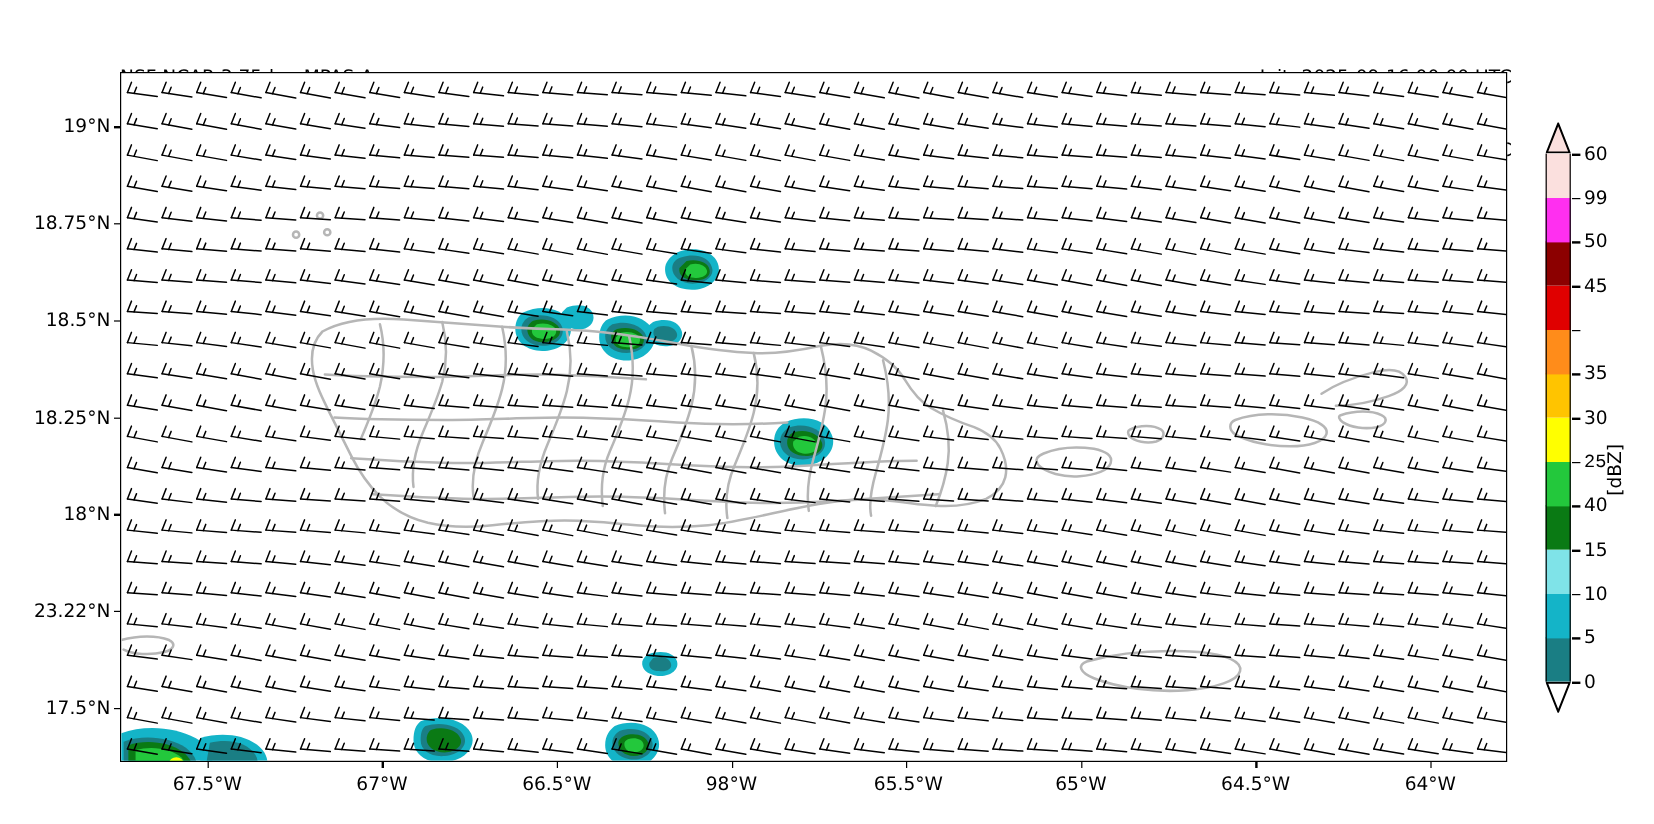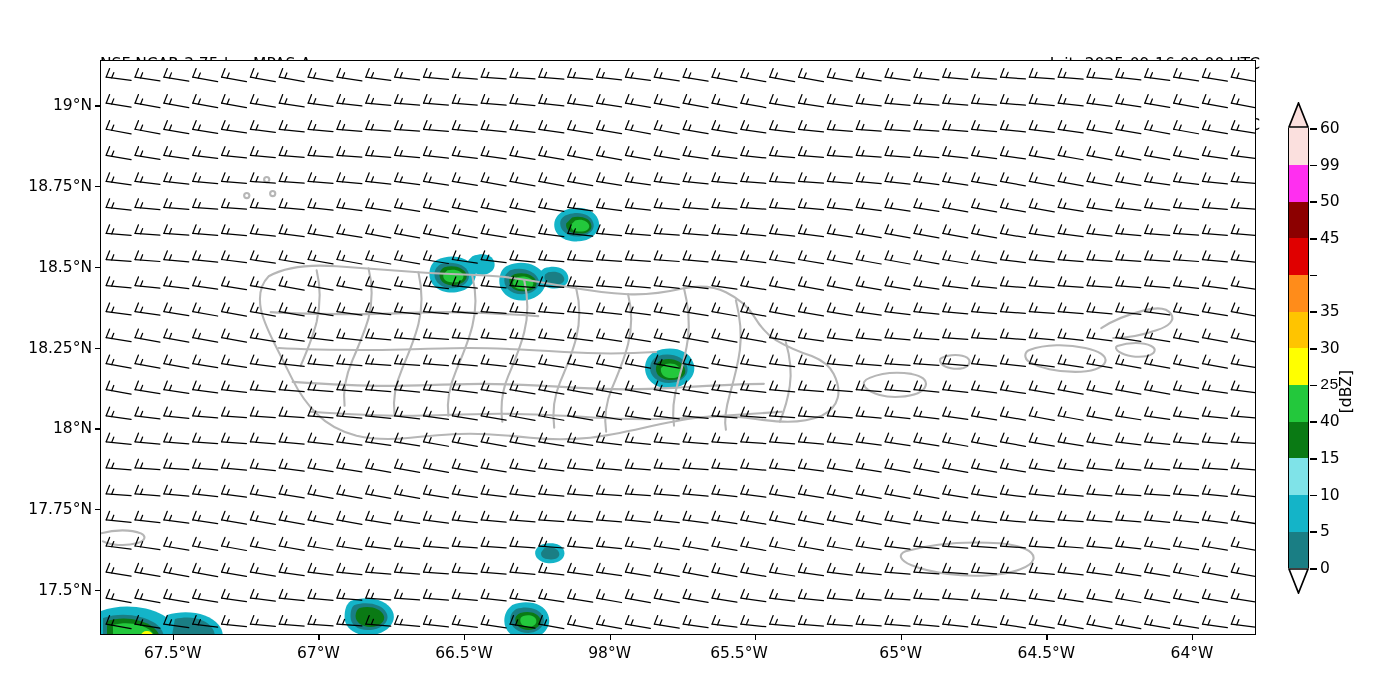--- a/index.html
+++ b/index.html
@@ -2839,40 +2839,40 @@
         <div class="tick v" style="left: 755.164px; top: 635px;"></div>
         <div class="tick v" style="left: 900.756px; top: 635px;"></div>
         <div class="tick v" style="left: 1046.35px; top: 635px;"></div>
         <div class="tick v" style="left: 1191.94px; top: 635px;"></div>
       </div>
     <div id="xlabels">
         <div class="tlabel xlabel" style="left: 172.796px;">67.5°W</div>
         <div class="tlabel xlabel" style="left: 318.388px;">67°W</div>
         <div class="tlabel xlabel" style="left: 463.98px;">66.5°W</div>
         <div class="tlabel xlabel" style="left: 609.572px;">98°W</div>
-        <div class="tlabel xlabel" style="left: 739px;">65.5°W</div>
+        <div class="tlabel xlabel" style="left: 757px;">65.5°W</div>
         <div class="tlabel xlabel" style="left: 900.756px;">65°W</div>
         <div class="tlabel xlabel" style="left: 1046.35px;">64.5°W</div>
         <div class="tlabel xlabel" style="left: 1191.94px;">64°W</div>
       </div>
   </div>
 
   <div>
     <div id="yticks">
         <div class="tick h" style="top: 589.775px; left: 95px;"></div>
         <div class="tick h" style="top: 509.017px; left: 95px;"></div>
         <div class="tick h" style="top: 428.258px; left: 95px;"></div>
         <div class="tick h" style="top: 347.5px; left: 95px;"></div>
         <div class="tick h" style="top: 266.742px; left: 95px;"></div>
         <div class="tick h" style="top: 185.983px; left: 95px;"></div>
         <div class="tick h" style="top: 105.225px; left: 95px;"></div>
       </div>
     <div id="ylabels">
         <div class="tlabel ylabel" style="top: 589.775px; transform: translate(-100%, -50%);">17.5°N</div>
-        <div class="tlabel ylabel" style="top: 509.017px; transform: translate(-100%, -50%);">17.75°N</div>
+        <div class="tlabel ylabel" style="top: 509.017px; transform: translate(-100%, -50%);">23.22°N</div>
         <div class="tlabel ylabel" style="top: 428.258px; transform: translate(-100%, -50%);">18°N</div>
         <div class="tlabel ylabel" style="top: 347.5px; transform: translate(-100%, -50%);">18.25°N</div>
         <div class="tlabel ylabel" style="top: 266.742px; transform: translate(-100%, -50%);">18.5°N</div>
         <div class="tlabel ylabel" style="top: 185.983px; transform: translate(-100%, -50%);">18.75°N</div>
         <div class="tlabel ylabel" style="top: 105.225px; transform: translate(-100%, -50%);">19°N</div>
       </div>
   </div>
 
   <div>
     <svg class="cbarrow" style="left:1288px;top:102px;" viewBox="0 0 21 26" preserveAspectRatio="none">

